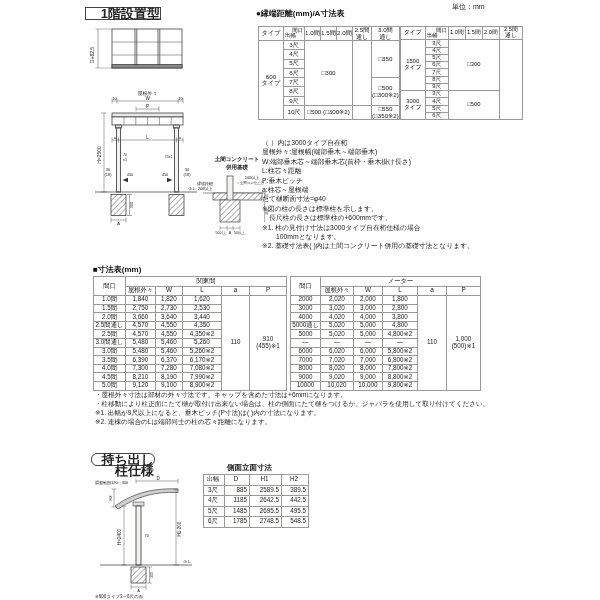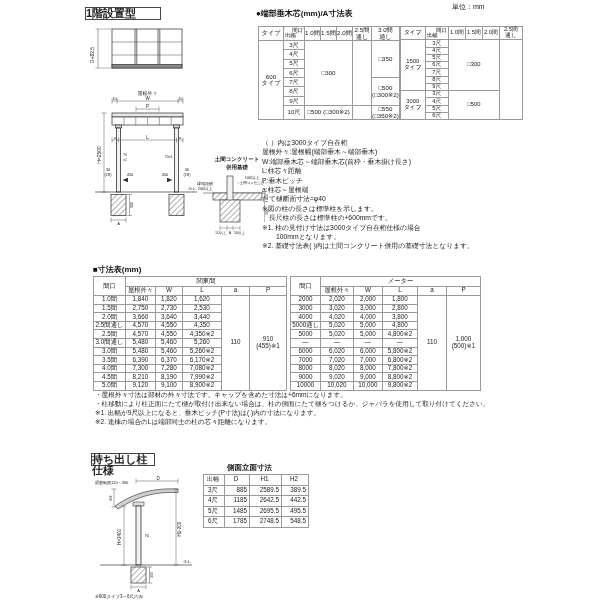--- a/index.html
+++ b/index.html
@@ -1,20 +1,20 @@
 <!DOCTYPE html>
 <html><head>
 <meta charset="utf-8">
 <style>
   html,body{margin:0;padding:0;background:#fff;}
   .page{position:relative;width:600px;height:600px;background:#ffffff;overflow:hidden;
         font-family:"Liberation Sans","DejaVu Sans",sans-serif;color:#222;}
   .abs{position:absolute;}
-  .titlebox{border:1px solid #444;background:#fff;font-size:11px;font-weight:bold;
-            text-align:left;line-height:11px;height:11px;}
+  .titlebox{border:1px solid #444;background:#fff;font-size:13px;font-weight:bold;
+            text-align:right;line-height:11px;height:11px;}
   .sec-title{font-size:8px;font-weight:bold;color:#111;}
   .unit{font-size:7px;color:#222;}
   
   table{border-collapse:collapse;background:#fff;}
   .atab th,.atab td{border:1px solid #9a9a96;padding:0;text-align:center;vertical-align:middle;
                     font-weight:normal;color:#222;}
   .atab{border:1px solid #555;}
   .atab.l td,.atab.l th{font-size:6.2px;height:8.3px;line-height:1.05;}
   .atab.r td,.atab.r th{font-size:5.8px;height:5.7px;line-height:1.0;}
   .atab .hd{height:26px;font-size:6px;line-height:1.1;}
@@ -47,21 +47,21 @@
 <body>
 
 <div class="page">
 
   <div class="abs titlebox" style="left:85px;top:7px;width:74px;">
     <span>1階設置型</span>
   </div>
 
   <div class="abs unit" style="left:452px;top:2px;">単位：mm</div>
 
-  <div class="abs sec-title" style="left:256px;top:8px;">●端部垂木芯(mm)/A寸法表</div>
+  <div class="abs sec-title" style="left:256px;top:8px;">●縁端距離(mm)/A寸法表</div>
 
   <svg class="abs" style="left:80px;top:0px;" width="200" height="250" viewBox="80 0 200 250">
     <defs>
       <pattern id="hz" width="4" height="4" patternUnits="userSpaceOnUse" patternTransform="rotate(45)">
         <rect width="4" height="4" fill="#fff"></rect>
         <line x1="0" y1="0" x2="0" y2="4" stroke="#777" stroke-width="1.2"></line>
       </pattern>
     </defs>
 
     <g stroke="#444" fill="none" stroke-width="0.8">
@@ -510,21 +510,21 @@
     </table>
   </div>
 
   <div class="abs notes2" style="left:95px;top:390px;width:480px;">
     <div>・屋根外々寸法は部材の外々寸法です。キャップを含めた寸法は+6mmになります。</div>
     <div>・柱移動により柱正面にたて樋が取付け出来ない場合は、柱の側面にたて樋をつけるか、ジャバラを使用して取り付けてください。</div>
     <div>※1. 出幅が9尺以上になると、垂木ピッチ(P寸法)は( )内の寸法になります。</div>
     <div>※2. 連棟の場合のLは端部同士の柱の芯々距離になります。</div>
   </div>
 
-  <div class="abs titlebox" style="left:91px;top:453px;width:62px;">
+  <div class="abs titlebox" style="left:91px;top:453px;width:62px;border-radius:6px;">
     <span>持ち出し柱仕様</span>
   </div>
 
   <svg class="abs" style="left:85px;top:450px;" width="115" height="150" viewBox="85 450 115 150">
     <defs>
       <pattern id="hz2" width="4" height="4" patternUnits="userSpaceOnUse" patternTransform="rotate(45)">
         <rect width="4" height="4" fill="#fff"></rect>
         <line x1="0" y1="0" x2="0" y2="4" stroke="#777" stroke-width="1.2"></line>
       </pattern>
     </defs>

